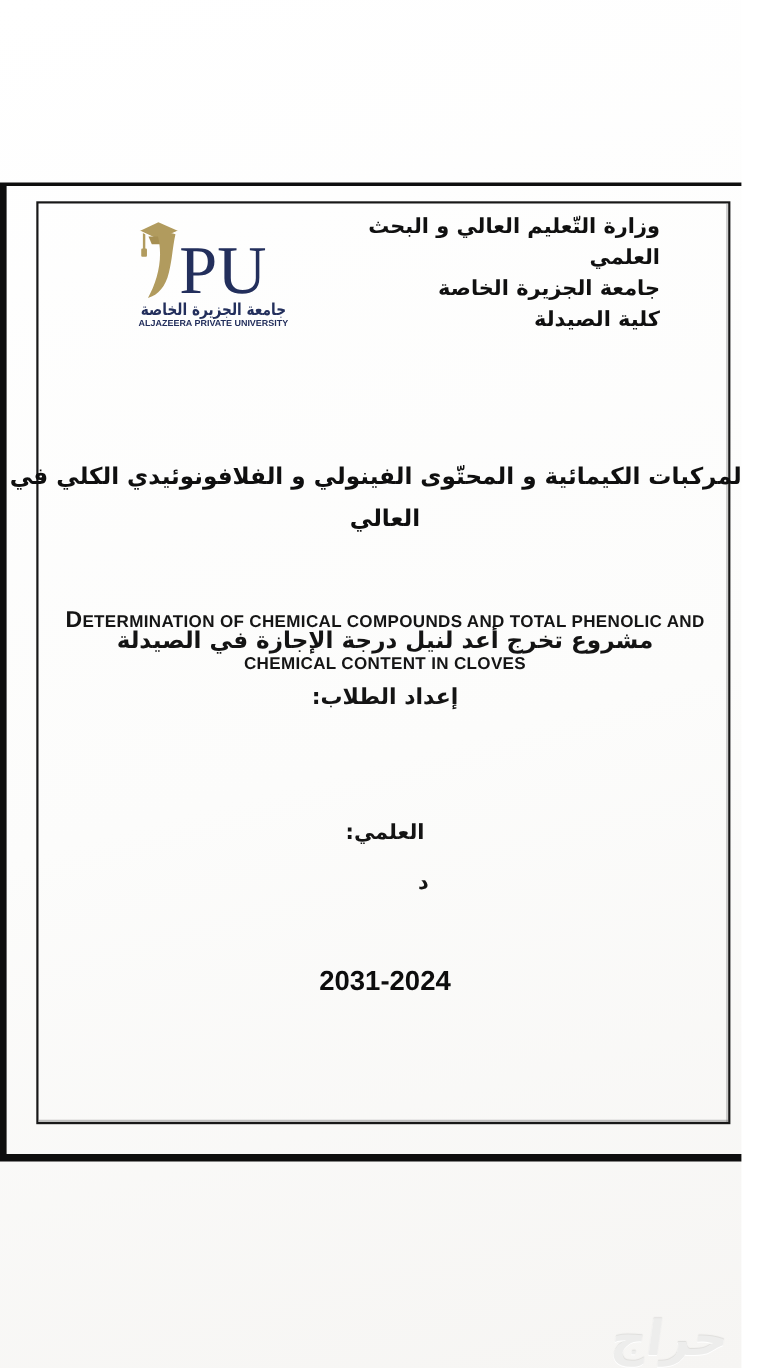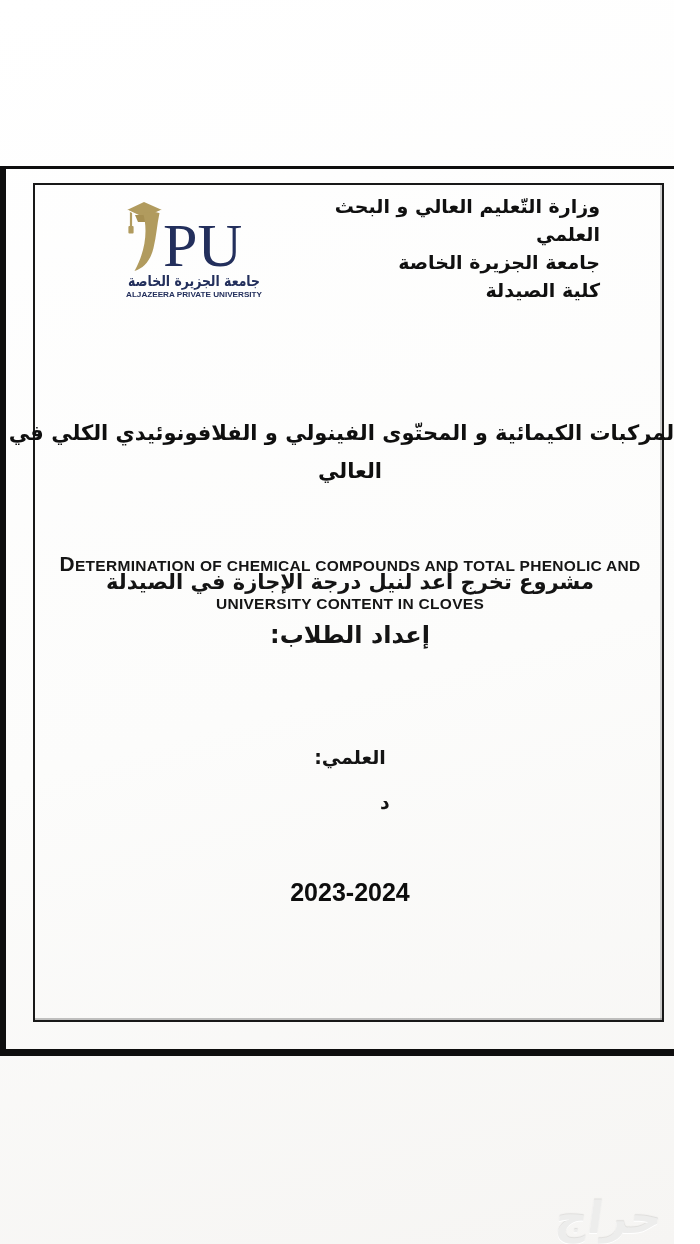--- a/index.html
+++ b/index.html
@@ -34,21 +34,21 @@
     direction:rtl;font-weight:bold;font-size:21px;line-height:38px;color:#0f0f0f;
   }
   .title-en{
     left:40px;top:497px;width:620px;
     font-family:"Liberation Sans",sans-serif;
     font-weight:bold;font-size:15.5px;letter-spacing:.3px;line-height:38px;color:#151515;
   }
   .first-big{display:inline-block;margin-top:48px;}
   .first-big::first-letter{font-size:1.35em;}
   .project-type{left:40px;top:570px;width:620px;direction:rtl;font-weight:bold;font-size:21px;}
-  .prepared-by{left:40px;top:621px;width:620px;direction:rtl;font-weight:bold;font-size:24px;}
+  .prepared-by{left:40px;top:621px;width:620px;direction:rtl;font-weight:bold;font-size:20px;}
   .supervisor{left:40px;top:746px;width:620px;direction:rtl;font-weight:bold;font-size:19px;}
   .doctor{left:355px;top:791px;width:60px;text-align:center;font-weight:bold;font-size:19px;}
   .year{
     left:40px;top:878px;width:620px;text-align:center;
     font-family:"Liberation Sans",sans-serif;font-weight:bold;font-size:25px;color:#0d0d0d;
   }
   
   .watermark{
     right:12px;top:1192px;width:170px;text-align:right;direction:rtl;
     font-weight:bold;font-size:44px;color:#ededec;
@@ -98,21 +98,21 @@
     <div class="cline">
         <span>العالي</span>
       </div>
   </div>
 
   <div class="abs title-en">
     <div class="cline">
         <span class="first-big">DETERMINATION OF CHEMICAL COMPOUNDS AND TOTAL PHENOLIC AND</span>
       </div>
     <div class="cline">
-        <span>UNIVERSITY CONTENT IN CLOVES</span>
+        <span>CHEMICAL CONTENT IN CLOVES</span>
       </div>
   </div>
 
   <div class="abs project-type">
     <div class="cline">
         <span>مشروع تخرج أعد لنيل درجة الإجازة في الصيدلة</span>
       </div>
   </div>
 
   <div class="abs prepared-by">
@@ -122,17 +122,17 @@
   </div>
 
   <div class="abs supervisor">
     <div class="cline">
         <span>العلمي:</span>
       </div>
   </div>
 
   <div class="abs doctor">د</div>
 
-  <div class="abs year">2023-2024</div>
+  <div class="abs year">2031-2024</div>
 
   <div class="abs watermark">حراج</div>
 
 </div>
 
 </body></html>

